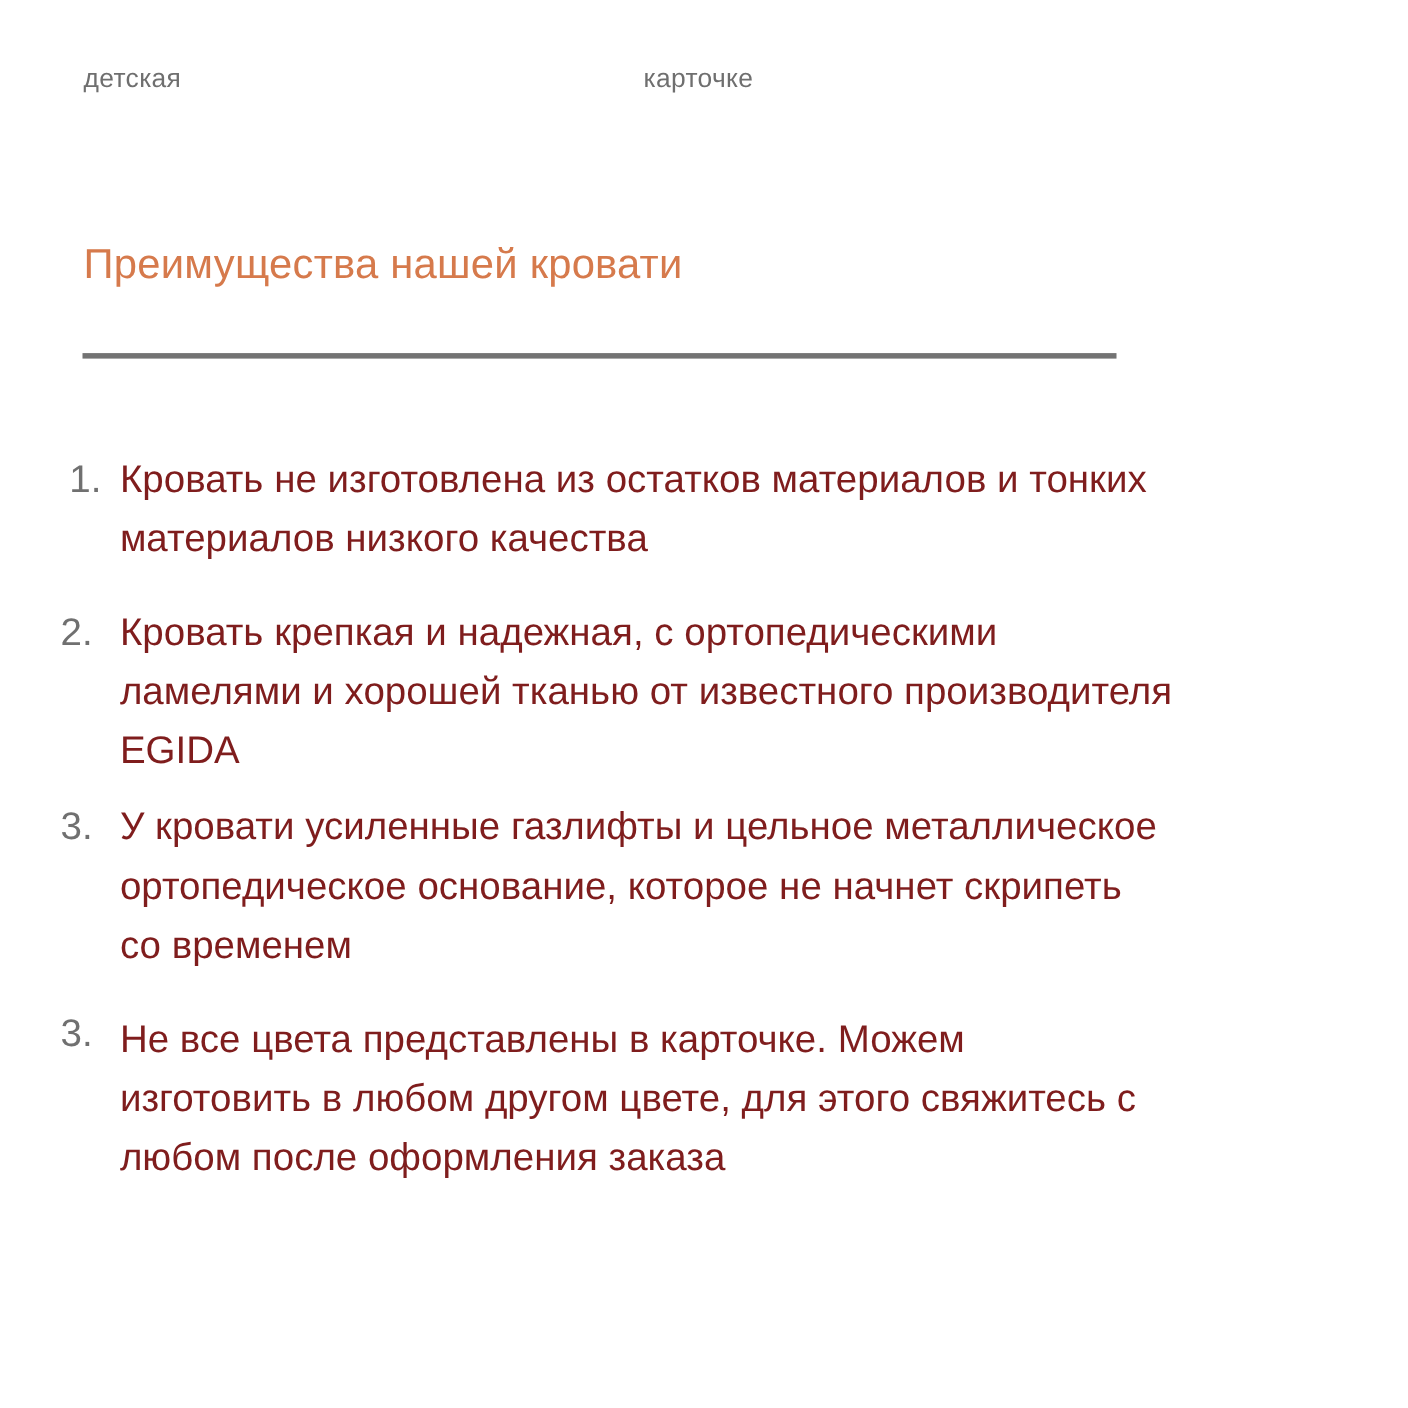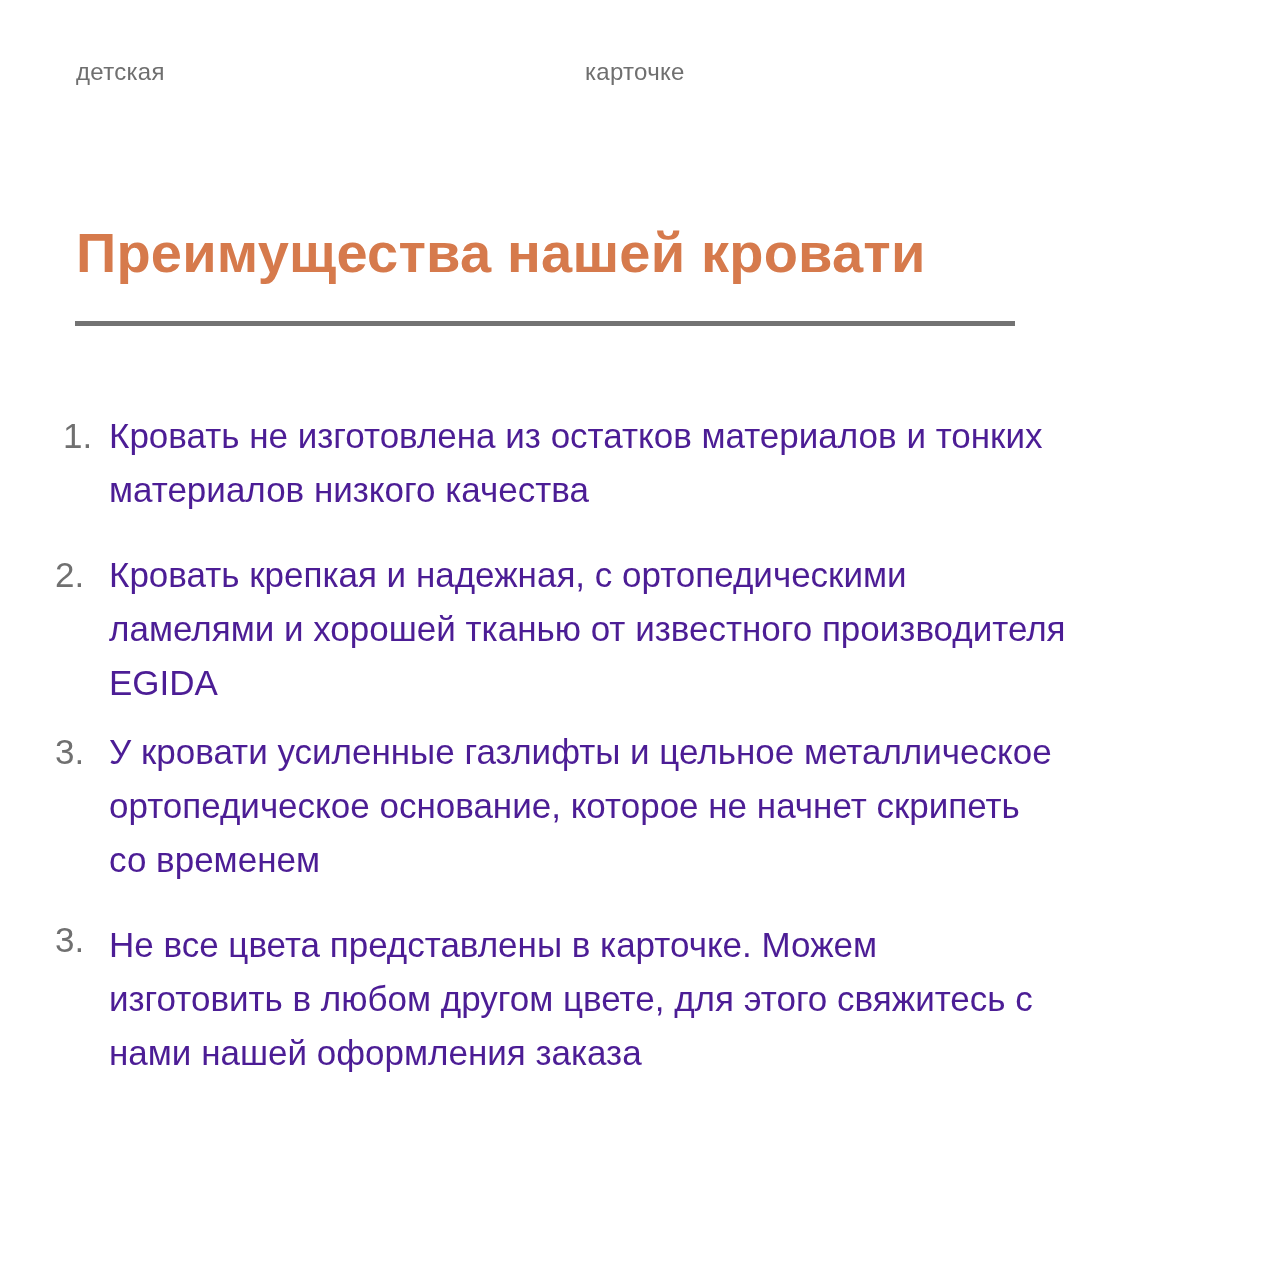--- a/index.html
+++ b/index.html
@@ -23,22 +23,22 @@
       letter-spacing: 0.3px;
       font-weight: 400;
     }
     #label-left { left: 76px; }
     #label-right { left: 585px; }
 
     .title {
       position: absolute;
       left: 76px;
       top: 220px;
-      font-size: 56px;
-      font-weight: 700;
+      font-size: 38px;
+      font-weight: 400;
       color: #d67a4c;
       letter-spacing: 0.2px;
       white-space: nowrap;
     }
     .divider {
       position: absolute;
       left: 75px;
       top: 321px;
       width: 940px;
       height: 5px;
@@ -55,21 +55,21 @@
       font-size: 35px;
       color: #707070;
       line-height: 54px;
     }
     .item .text {
       position: absolute;
       left: 109px;
       width: 1150px;
       font-size: 35px;
       line-height: 54px;
-      color: #4c1d95;
+      color: #7f1d1d;
       white-space: pre-line;
     }
   </style>
 </head>
 <body>
 
 <div id="label-left" class="top-label">детская</div>
 <div id="label-right" class="top-label">карточке</div>
 
 <h1 class="title" style="margin:0;">Преимущества нашей кровати</h1>
@@ -93,15 +93,15 @@
     <span class="num" style="left:55px;">3.</span>
     <span class="text">У кровати усиленные газлифты и цельное металлическое
 ортопедическое основание, которое не начнет скрипеть
 со временем</span>
   </div>
 
   <div class="item" style="top:918px;">
     <span class="num" style="left:55px; top:-5px;">3.</span>
     <span class="text">Не все цвета представлены в карточке. Можем
 изготовить в любом другом цвете, для этого свяжитесь с
-нами нашей оформления заказа</span>
+любом после оформления заказа</span>
   </div>
 </div>
 
 </body></html>

